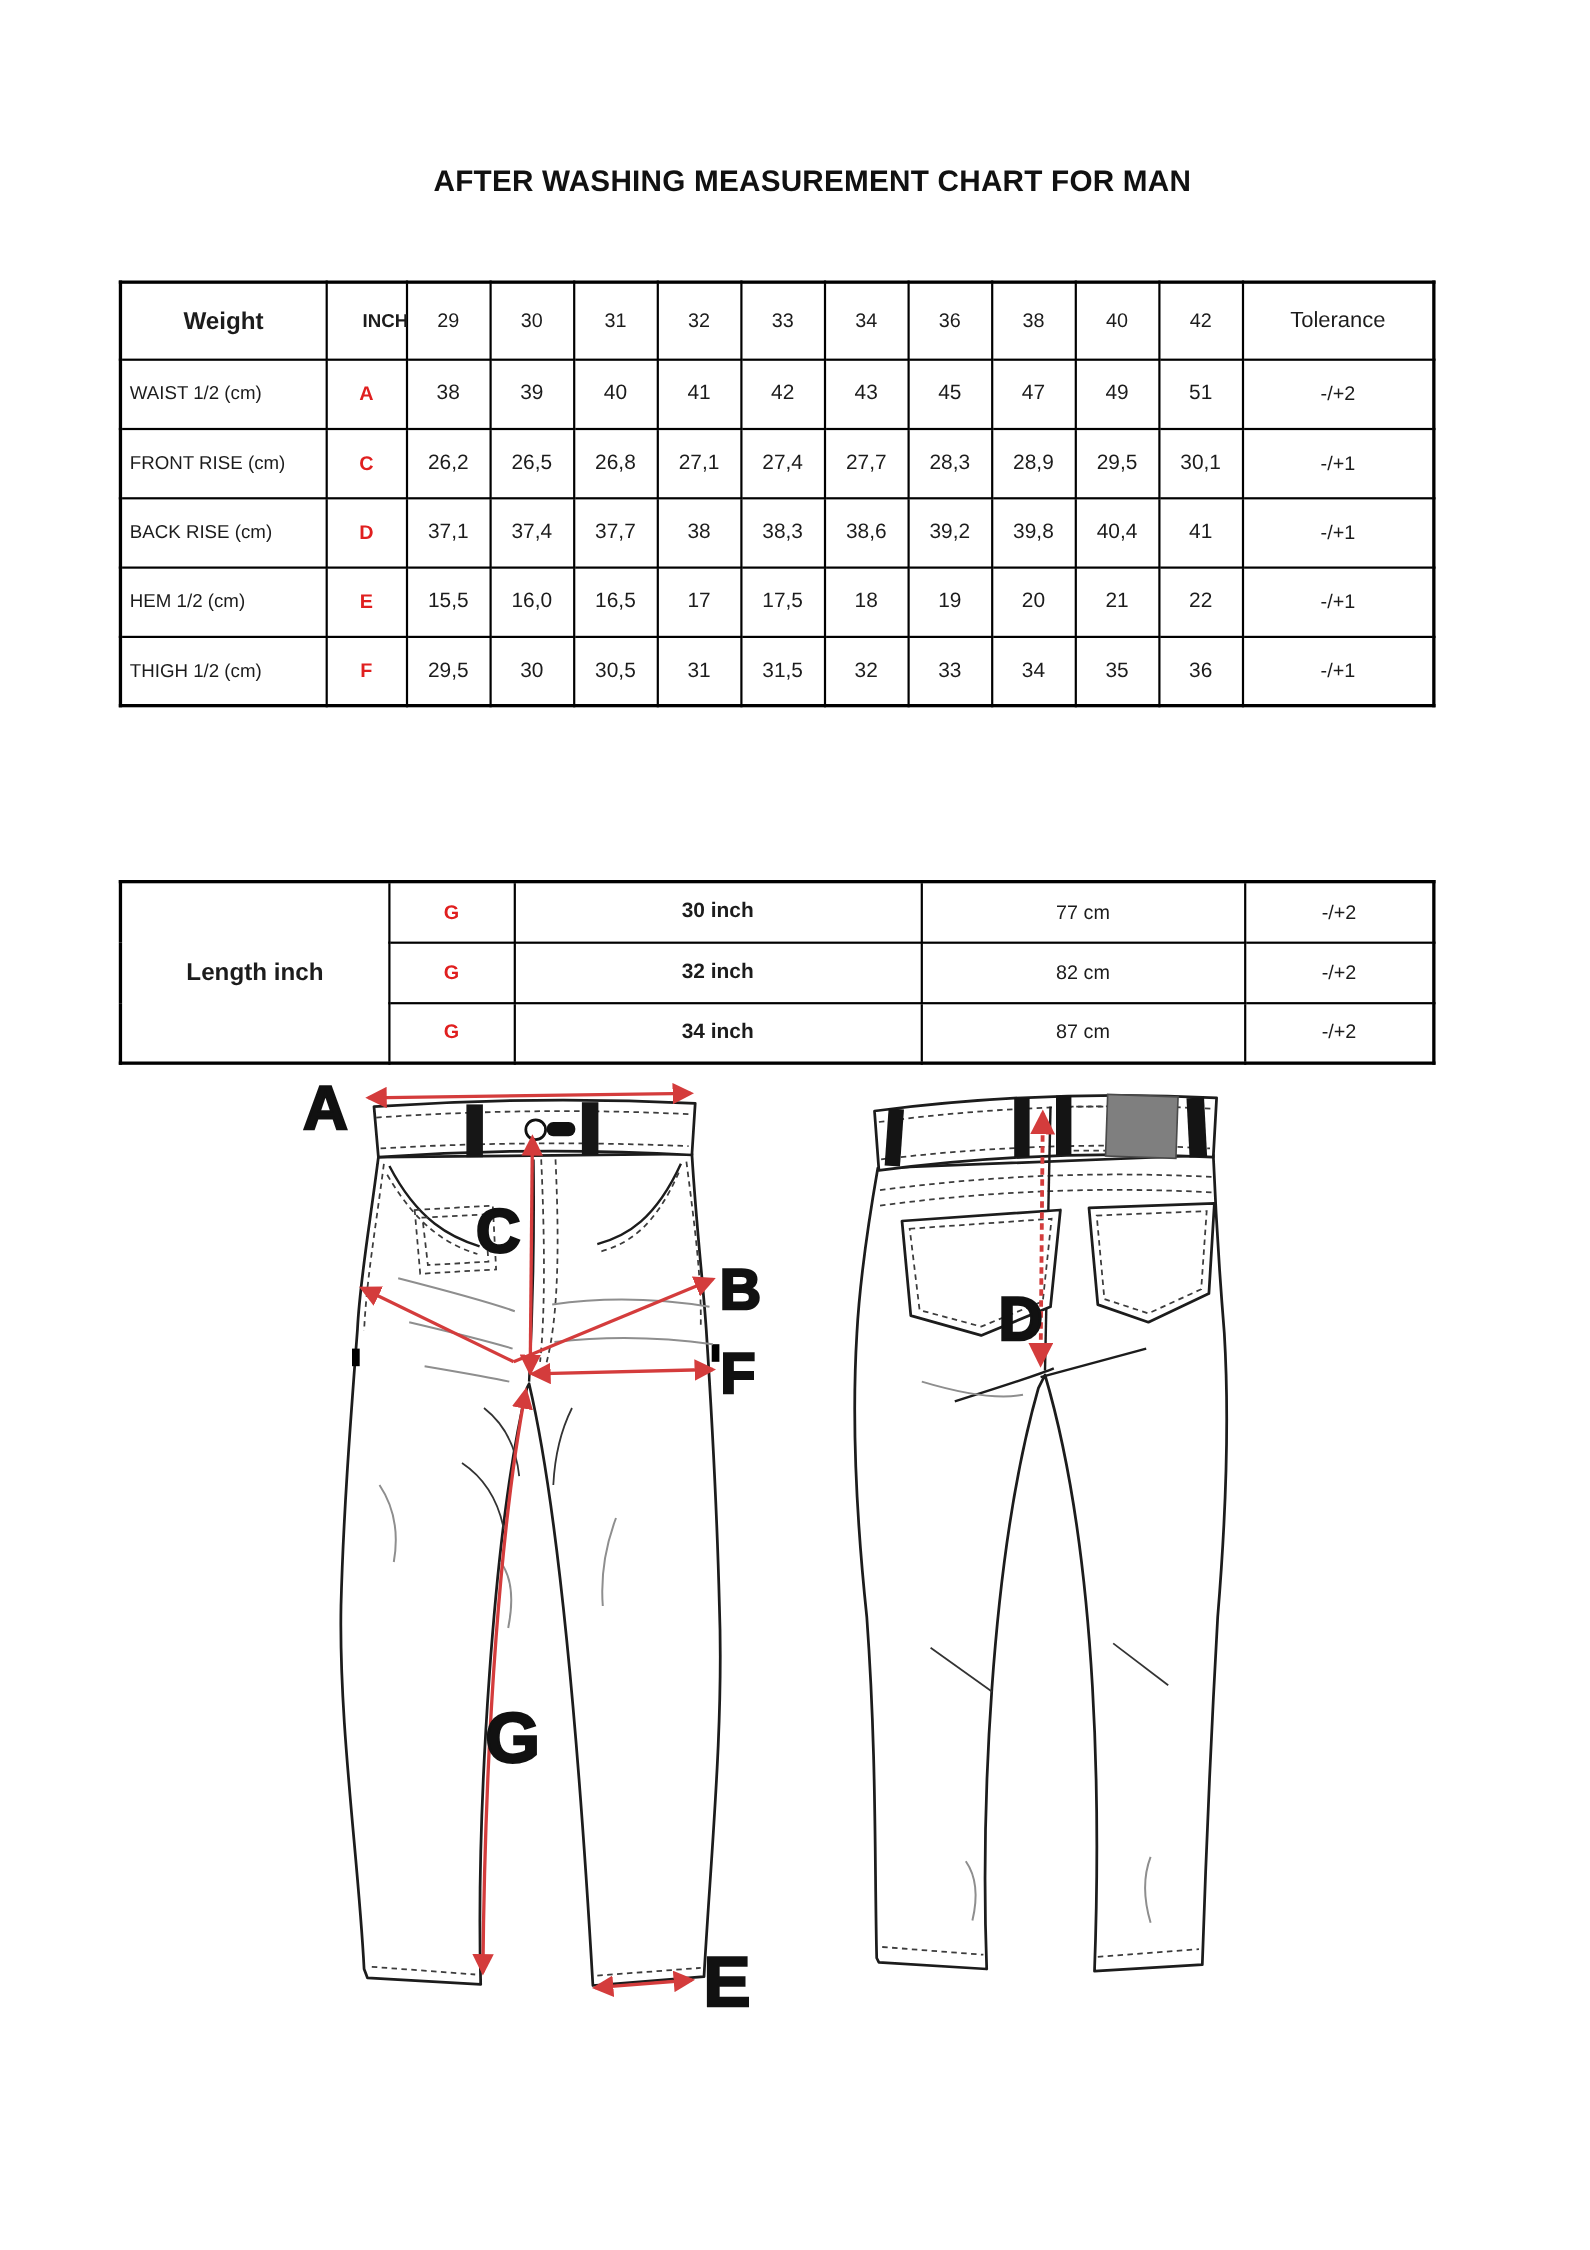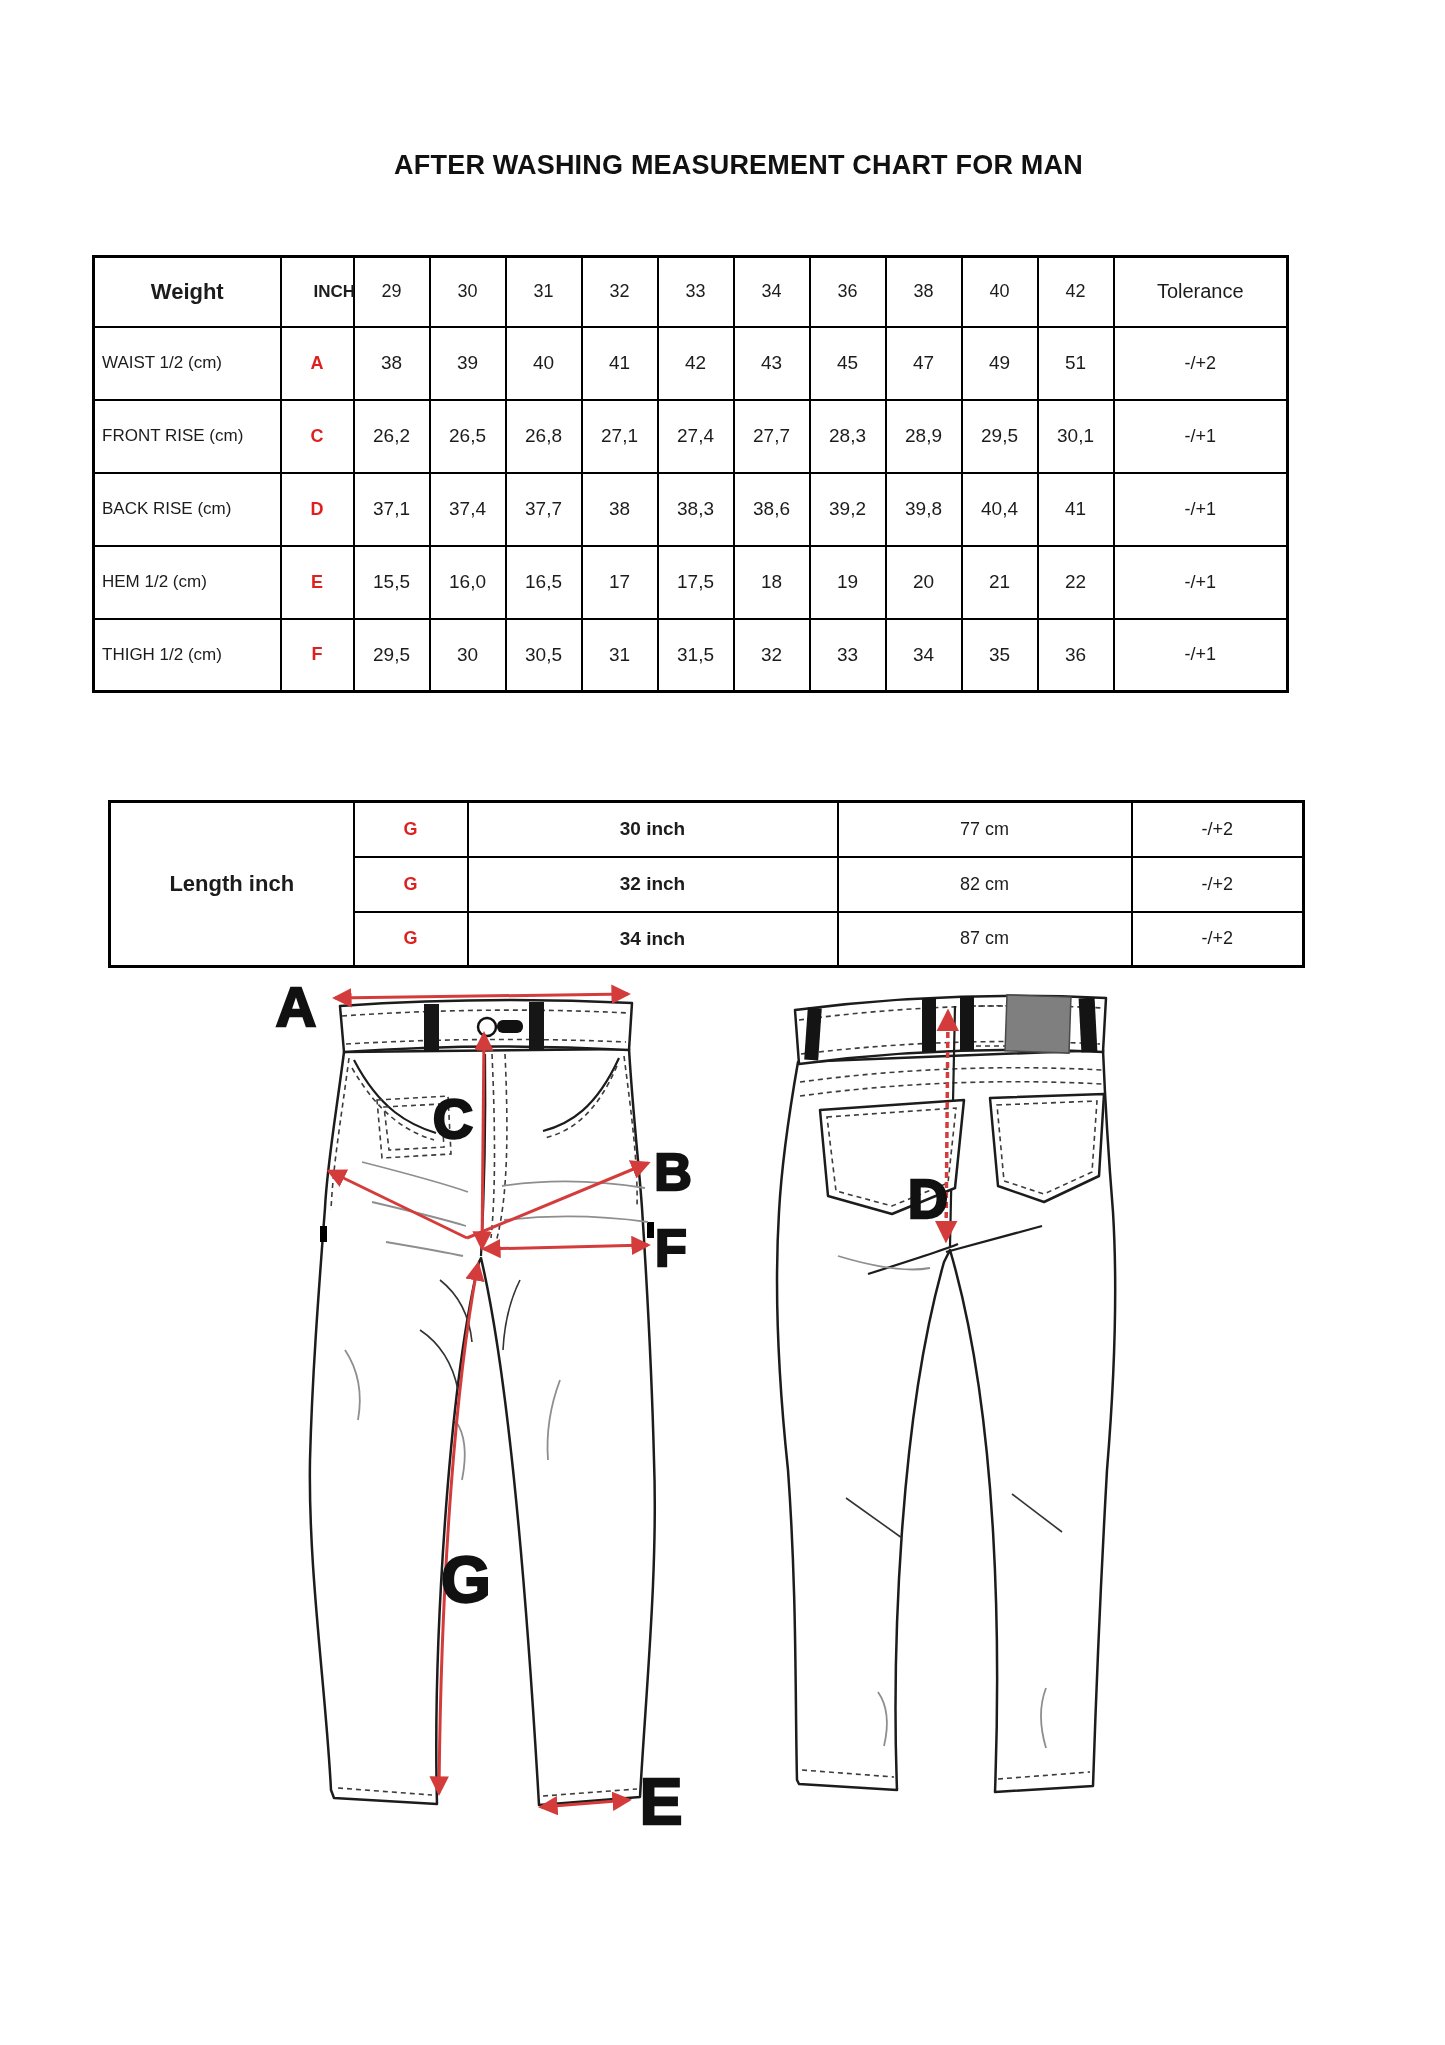--- a/index.html
+++ b/index.html
@@ -11,26 +11,26 @@
   html,body{margin:0;padding:0;background:#ffffff;}
   .sheet{
     position:relative;width:1445px;height:2045px;background:#fff;
     font-family:"Liberation Sans",sans-serif;color:var(--ink);
   }
   .title{
     position:absolute;top:150px;left:16px;width:1445px;text-align:center;
     font-size:27px;font-weight:bold;letter-spacing:.2px;color:#111;
   }
   table{border-collapse:collapse;table-layout:fixed;background:#fff;}
-  .size-table{position:absolute;top:255px;left:92px;width:1194px;border:3px solid var(--line);}
+  .size-table{position:absolute;top:255px;left:108px;width:1194px;border:3px solid var(--line);}
   .length-table{position:absolute;top:800px;left:108px;width:1194px;border:3px solid var(--line);}
   th,td{border:2px solid var(--line);text-align:center;vertical-align:middle;
         font-size:19px;font-weight:normal;color:#1c1c1c;padding:0;}
   .size-table thead tr{height:70px;}
-  .size-table tbody tr{height:73px;margin-top:12px;}
+  .size-table tbody tr{height:63px;margin-top:12px;}
   .length-table tbody tr{height:55px;}
   .c-weight{font-size:22px;font-weight:bold;}
   .c-inch{font-size:17px;font-weight:bold;padding-left:32px;}
   .c-size{font-size:18px;text-align:center;}
   .c-tol{font-size:20px;}
   td.lbl{text-align:left;padding-left:7px;font-size:17px;}
   td.code{color:var(--accent);font-weight:bold;font-size:18px;}
   td.tolv{font-size:18px;}
   td.llbl{font-size:22px;font-weight:bold;}
   td.inchv{font-size:19px;font-weight:bold;}

